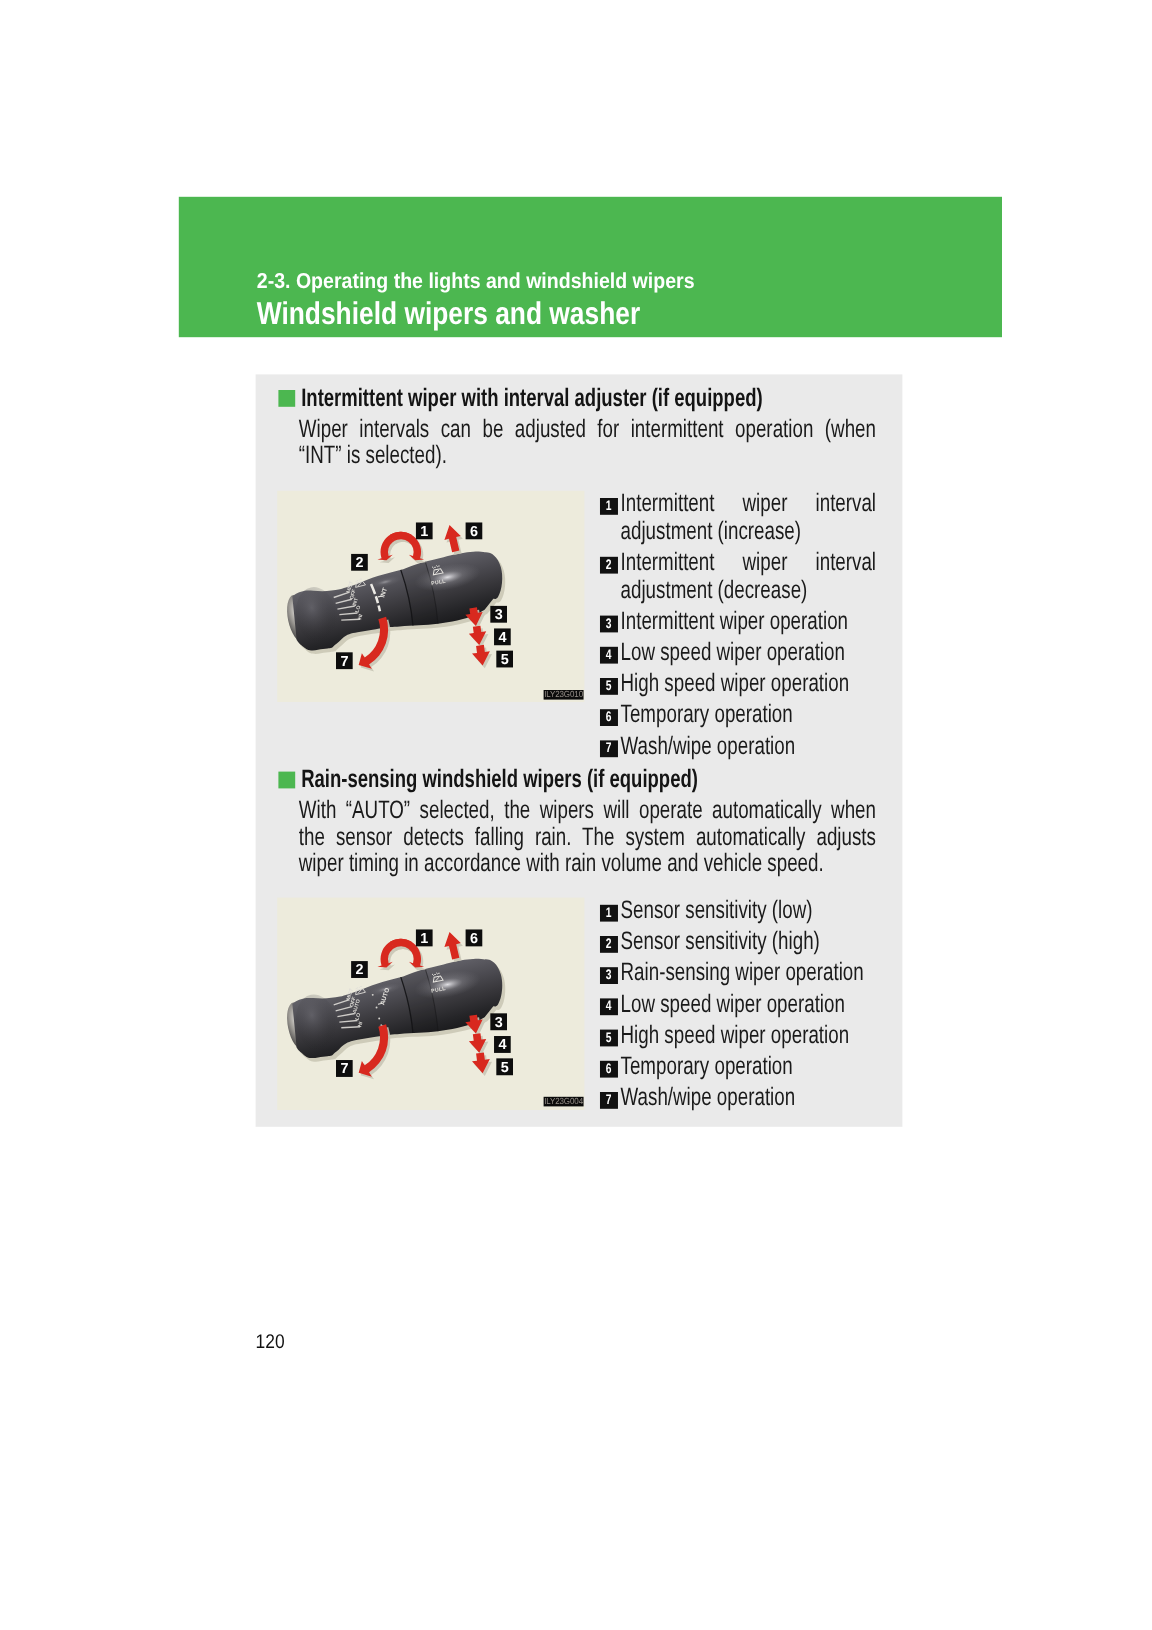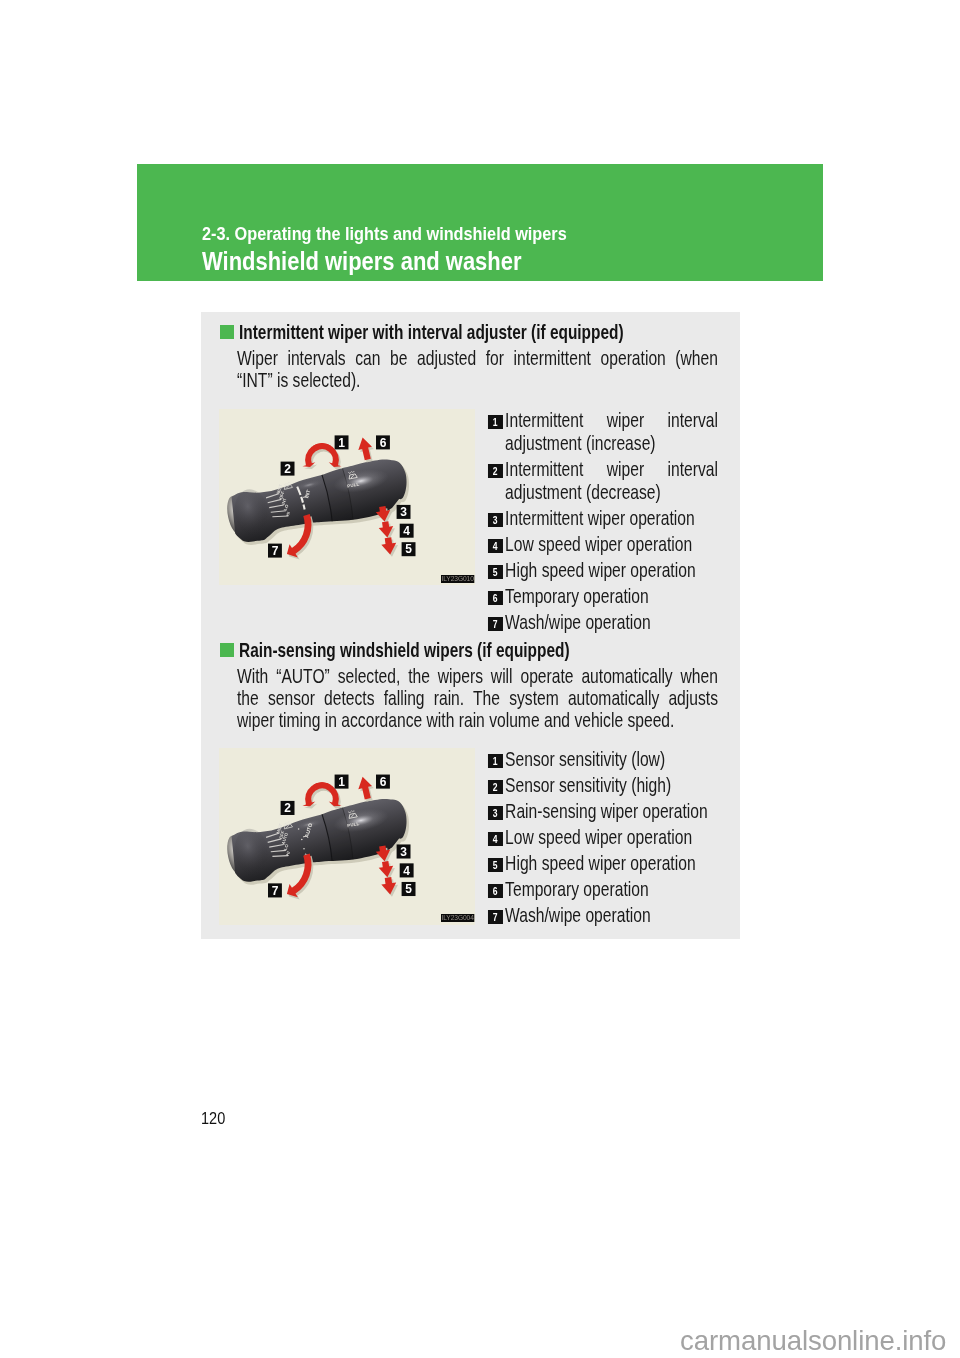--- a/index.html
+++ b/index.html
@@ -1,18 +1,18 @@
 <!DOCTYPE html>
 <html><head>
 <meta charset="utf-8">
 <style>
   html,body{margin:0;padding:0;}
   body{width:960px;height:1358px;background:#ffffff;-webkit-font-smoothing:antialiased;
        font-family:"DejaVu Sans",sans-serif;position:relative;overflow:hidden;}
-  .page{position:absolute;left:0;top:0;width:848px;height:1358px;}
+  .page{position:absolute;left:12px;top:0;width:848px;height:1358px;}
 
   
   .banner{position:absolute;left:137px;top:164px;width:686px;height:117px;background:#4CB750;}
   .banner-section{position:absolute;left:202px;top:224px;color:#fff;font-size:18px;font-weight:bold;
                   white-space:nowrap;transform:scaleX(0.905);transform-origin:0 50%;
                   font-family:"Liberation Sans",sans-serif;}
   .banner-title{position:absolute;left:202px;top:246px;color:#fff;font-size:26.3px;font-weight:bold;
                 white-space:nowrap;transform:scaleX(0.835);transform-origin:0 50%;
                 font-family:"Liberation Sans",sans-serif;}
 
@@ -371,14 +371,13 @@
       </div>
       <div class="numrow">
         <span class="numbadge"><span class="numbadge-digit">7</span></span>
         <span class="numtext">
           <span class="paraline last">Wash/wipe operation</span>
         </span>
       </div>
     </div>
 
   <div class="pagenum">120</div>
-  <div class="watermark">carmanualsonline.info</div>
 </div>
 
 </body></html>

